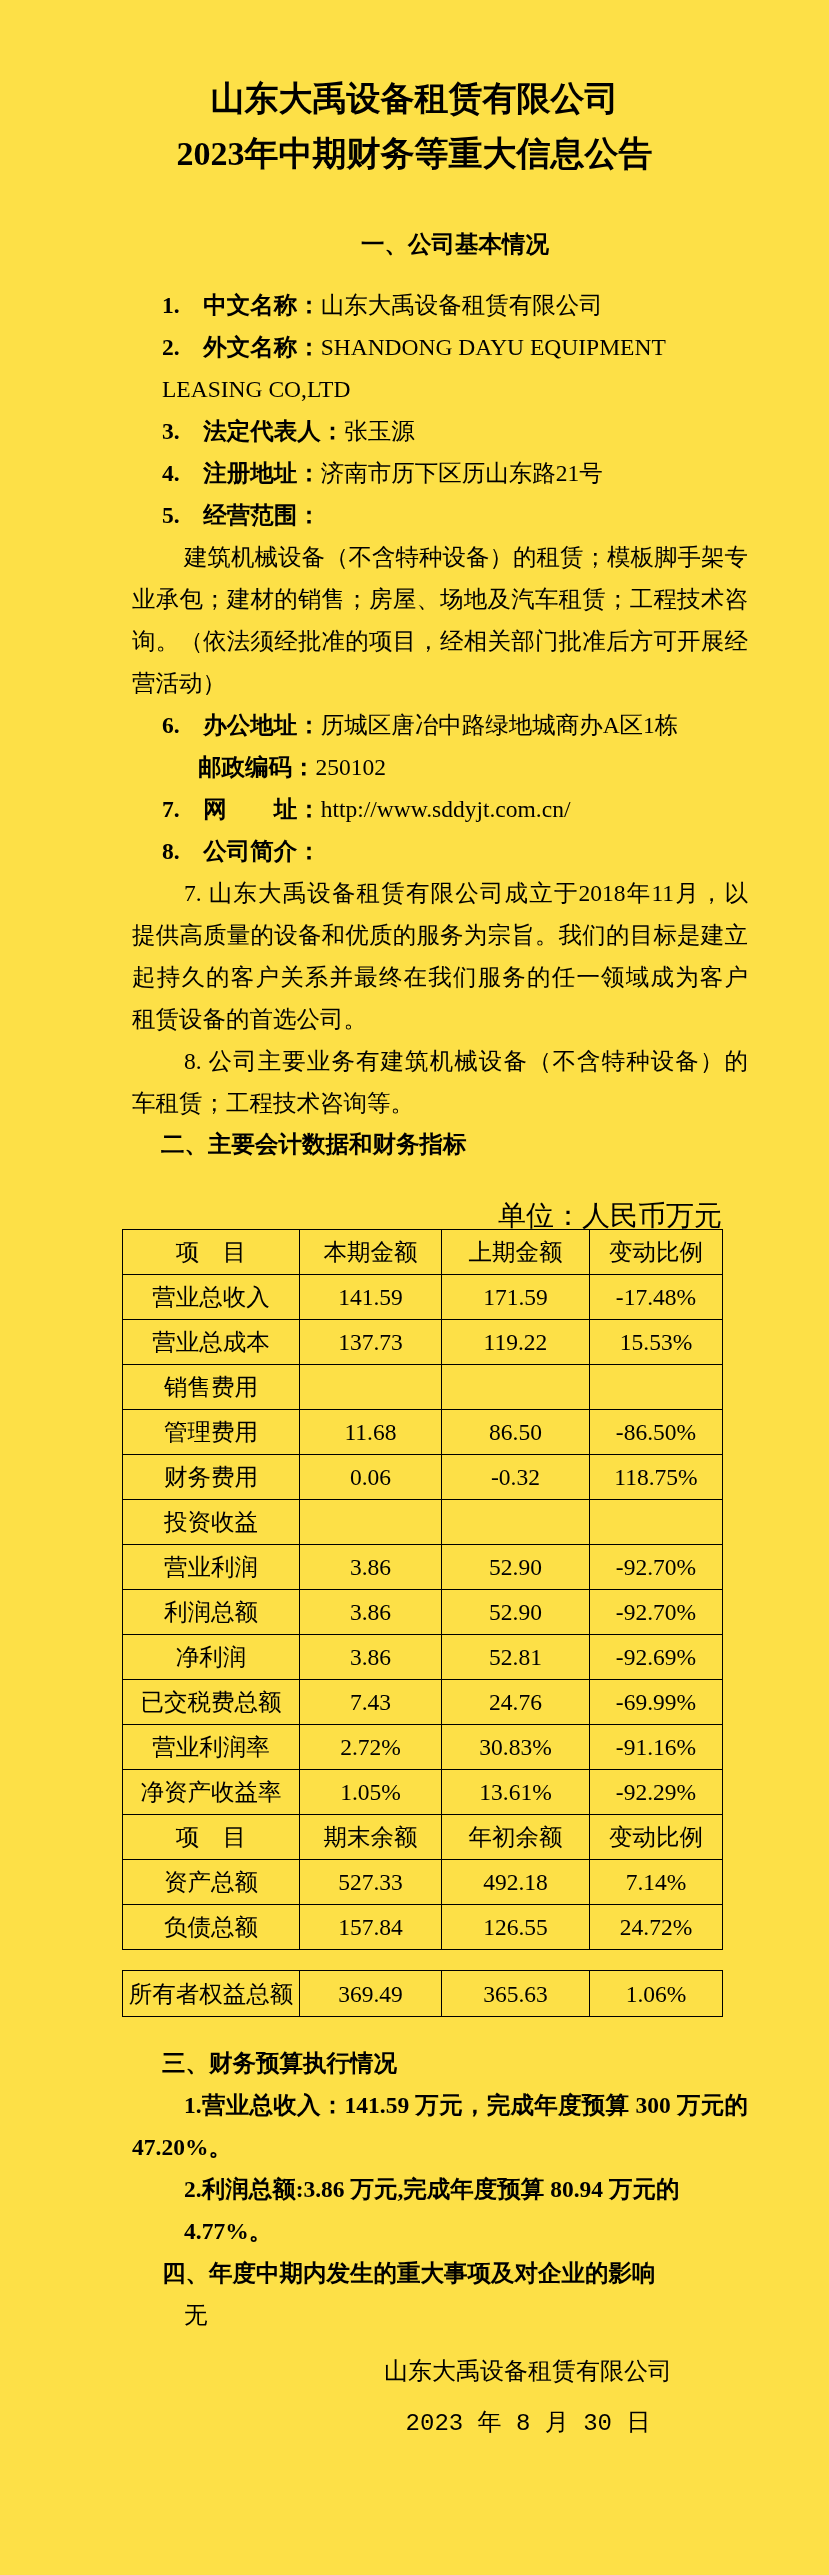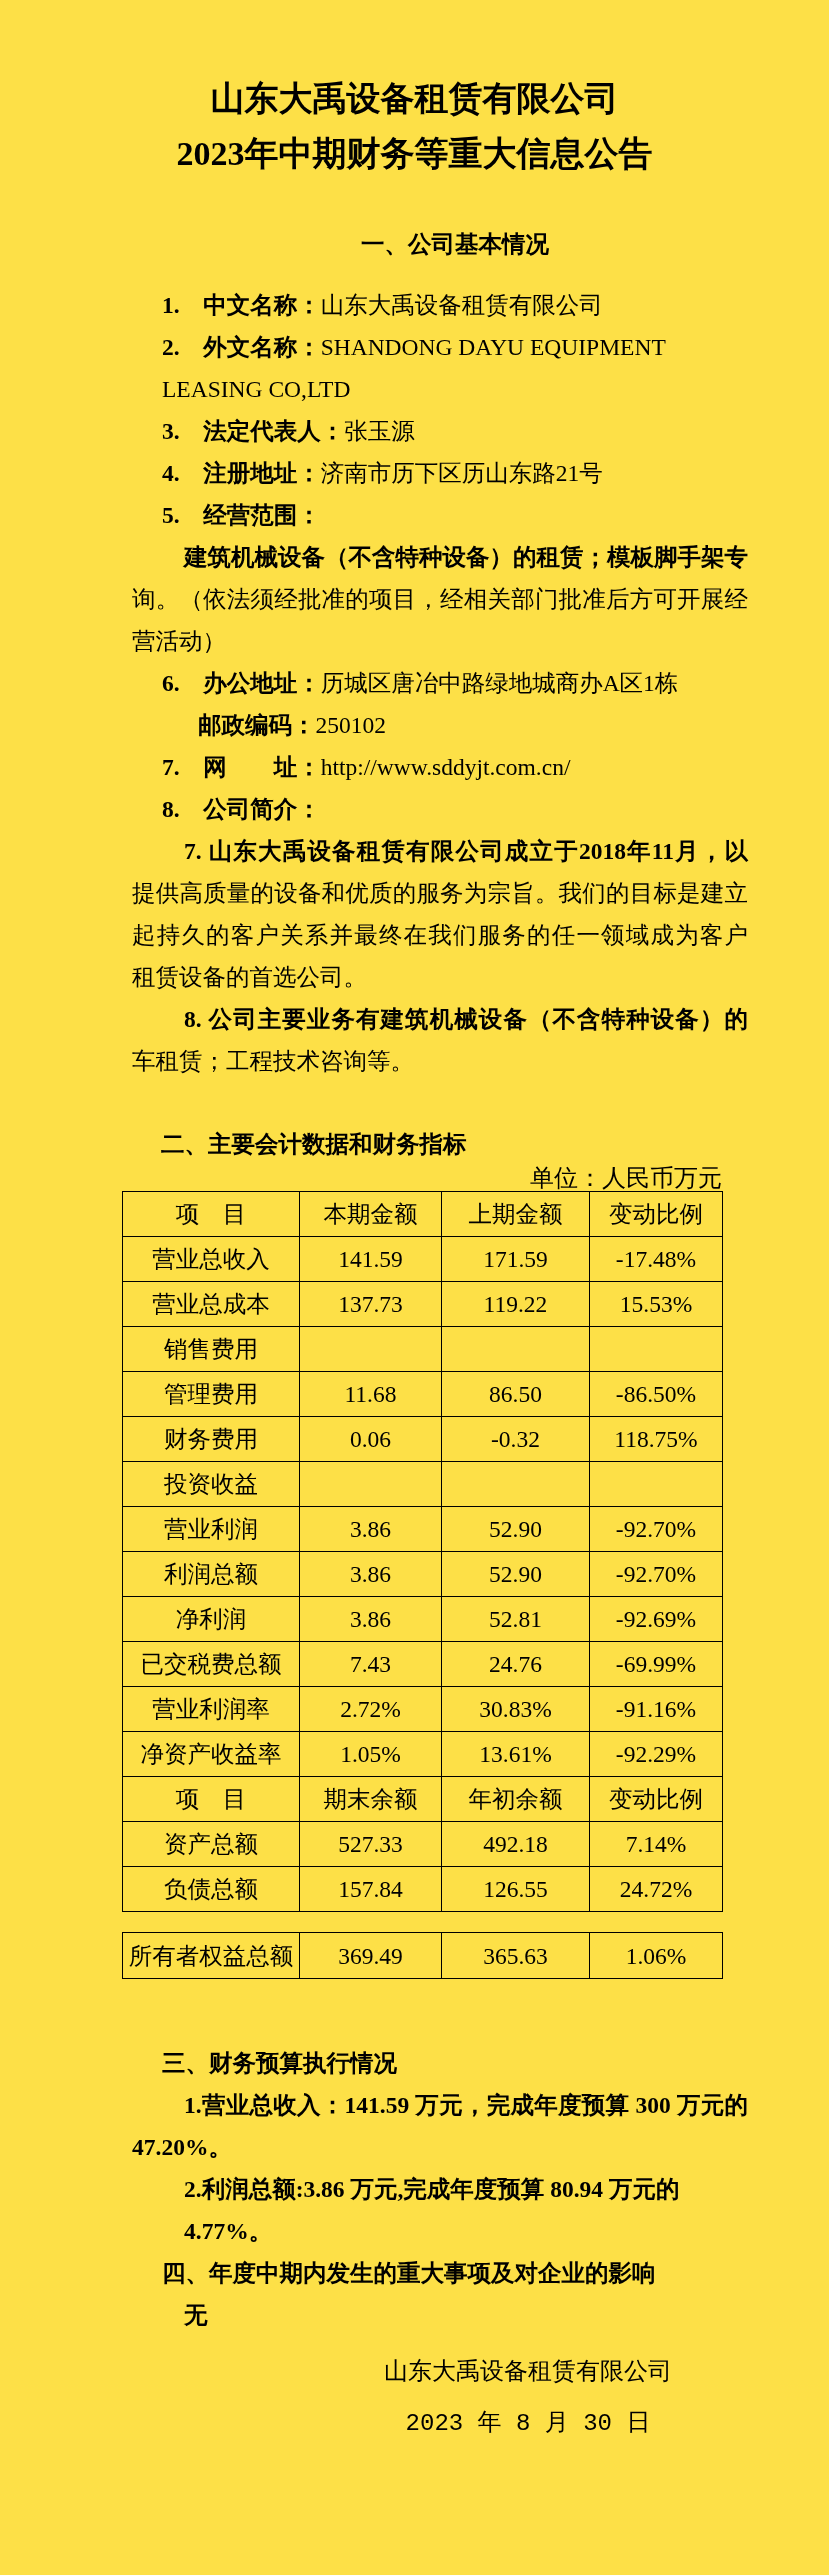--- a/index.html
+++ b/index.html
@@ -17,23 +17,23 @@
   .sec{position:absolute;font-size:23.5px;line-height:42px;}
   #sec1{left:132px;top:223px;width:616px;}
   #sec2{left:122px;top:1123px;width:600px;}
   #sec3{left:132px;top:2042px;width:616px;}
   .line{min-height:42px;line-height:42px;white-space:pre-wrap;}
   .hd{font-weight:bold;padding-left:30px;}
   .hd1{margin-bottom:19px;text-align:center;}
   .b{font-weight:bold;}
   .item{padding-left:30px;}
   .ind2{padding-left:66px;}
-  .findent{padding-left:52px;font-weight:bold;}
+  .findent{padding-left:52px;}
   .just{text-align:justify;text-align-last:justify;}
-  .unit-note{font-size:24px;line-height:26px;height:26px;text-align:right;font-weight:normal;}
+  .unit-note{font-size:28px;line-height:26px;height:26px;text-align:right;font-weight:normal;margin-top:38px;}
   table.fin{border-collapse:collapse;width:600px;table-layout:fixed;}
   table.fin td{border:1.6px solid #000;text-align:center;vertical-align:middle;
     font-size:23.5px;padding:0;overflow:hidden;}
   #table-main td{height:44px;}
   #table-equity{margin-top:20px;}
   #table-equity td{height:45px;}
   .footer{position:absolute;top:2349px;left:366px;width:324px;text-align:center;
     font-size:24px;line-height:44px;}
   .footer .date{margin-top:9.4px;font-family:Liberation Mono, monospace;}
 </style>
@@ -47,20 +47,21 @@
 
   <div id="sec1" class="sec">
     <div class="line hd hd1">一、公司基本情况</div>
     <div id="company-lines">
         <div class="line item"><span class="b">1.　中文名称：</span><span>山东大禹设备租赁有限公司</span></div>
         <div class="line item"><span class="b">2.　外文名称：</span><span>SHANDONG DAYU EQUIPMENT LEASING CO,LTD</span></div>
         <div class="line item"><span class="b">3.　法定代表人：</span><span>张玉源</span></div>
         <div class="line item"><span class="b">4.　注册地址：</span><span>济南市历下区历山东路21号</span></div>
         <div class="line item"><span class="b">5.　经营范围：</span><span></span></div>
         <div class="line findent just">建筑机械设备（不含特种设备）的租赁；模板脚手架专</div>
+        <div class="line just">业承包；建材的销售；房屋、场地及汽车租赁；工程技术咨</div>
         <div class="line just">询。（依法须经批准的项目，经相关部门批准后方可开展经</div>
         <div class="line">营活动）</div>
         <div class="line item"><span class="b">6.　办公地址：</span><span>历城区唐冶中路绿地城商办A区1栋</span></div>
         <div class="line ind2"><span class="b">邮政编码：</span><span>250102</span></div>
         <div class="line item"><span class="b">7.　网　　址：</span><span>http://www.sddyjt.com.cn/</span></div>
         <div class="line item"><span class="b">8.　公司简介：</span><span></span></div>
         <div class="line findent just">7. 山东大禹设备租赁有限公司成立于2018年11月，以</div>
         <div class="line just">提供高质量的设备和优质的服务为宗旨。我们的目标是建立</div>
         <div class="line just">起持久的客户关系并最终在我们服务的任一领域成为客户</div>
         <div class="line">租赁设备的首选公司。</div>

